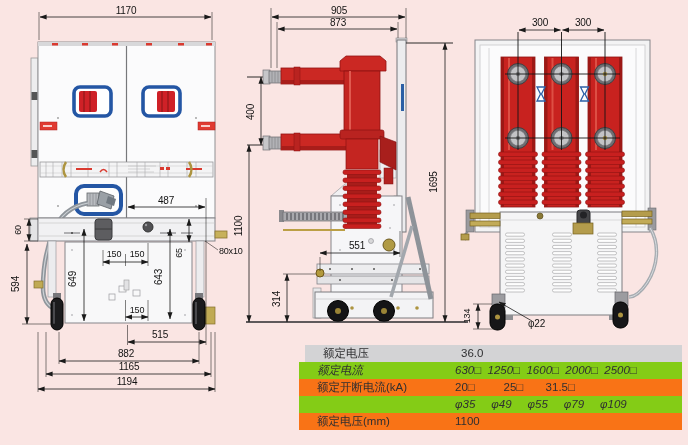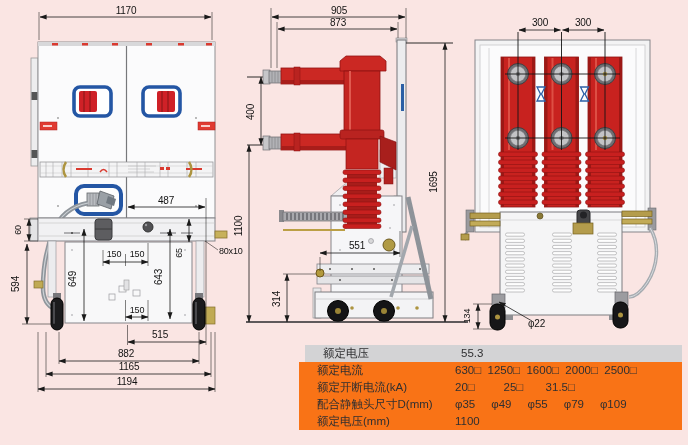--- a/index.html
+++ b/index.html
@@ -9,21 +9,21 @@
   .dt{font-family:"Liberation Sans",sans-serif;font-size:10px;fill:#131313;letter-spacing:-0.2px;}
   .dts{font-size:9px;}
   .dim{stroke:#1a1a1a;stroke-width:0.8;fill:none;}
   .ext{stroke:#1a1a1a;stroke-width:0.55;fill:none;}
   .ref{stroke:#141414;stroke-width:0.9;fill:none;}
   .spec-table{position:absolute;left:299px;top:345px;width:383px;font-size:11.5px;color:#2f2f31;}
   .trow{position:relative;height:17px;line-height:17px;}
   .trow .lbl{position:absolute;left:18px;white-space:pre;}
   .trow .val{position:absolute;left:156px;white-space:pre;}
   .r-gray{background:#d3d3d5;margin-left:6px;}
-  .r-pink{background:#f97316;}
+  .r-pink{background:#84cc16;font-style:italic;}
   .r-white{background:#f97316;}
 </style>
 </head>
 <body>
 
 <div class="stage">
 <svg class="drawing" width="688" height="445" viewBox="0 0 688 445">
   <defs>
     <marker id="ar" viewBox="0 0 10 10" refX="9.5" refY="5" markerWidth="7" markerHeight="7" orient="auto-start-reverse" markerUnits="userSpaceOnUse">
       <path d="M0 1.4 L10 5 L0 8.6 Z" fill="#1a1a1a"></path>
@@ -568,32 +568,31 @@
     <g>
       <line class="dim" x1="532" y1="321" x2="499" y2="302" marker-end="url(#ar)"></line>
       <text class="dt" x="528" y="327">φ22</text>
     </g>
   </g>
 </svg>
 
 <div class="spec-table">
   <div class="trow r-gray">
     <span class="lbl">额定电压</span>
-    <span class="val">55.3</span>
+    <span class="val">36.0</span>
   </div>
   <div class="trow r-pink">
     <span class="lbl">额定电流</span>
     <span class="val">630□  1250□  1600□  2000□  2500□</span>
   </div>
   <div class="trow r-white">
     <span class="lbl">额定开断电流(kA)</span>
     <span class="val">20□         25□       31.5□</span>
   </div>
   <div class="trow r-pink">
-    <span class="lbl">配合静触头尺寸D(mm)</span>
     <span class="val">φ35     φ49     φ55     φ79     φ109</span>
   </div>
   <div class="trow r-white">
     <span class="lbl">额定电压(mm)</span>
     <span class="val">1100</span>
   </div>
 </div>
 </div>
 
 </body></html>

